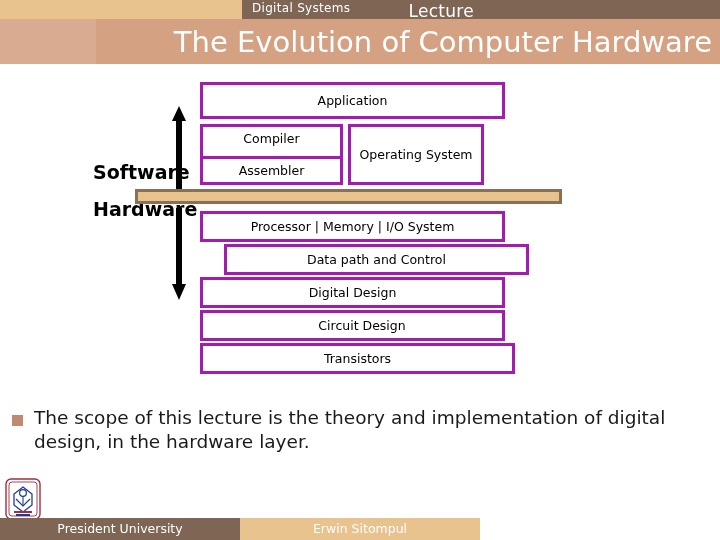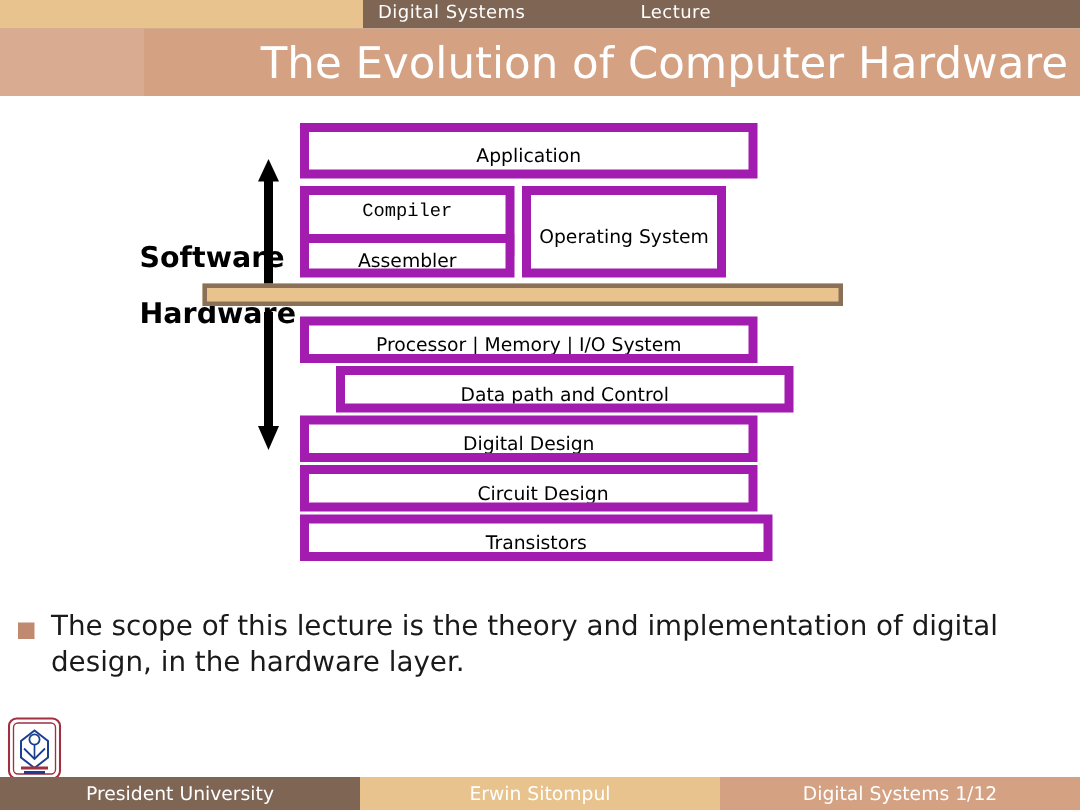--- a/index.html
+++ b/index.html
@@ -27,21 +27,21 @@
     position: absolute;
     left: 0; top: 0;
     width: 242px;
     height: 19px;
     background: #e8c38d;
   }
   .lecture-label {
     position: absolute;
     right: 246px;
     top: 1px;
-    font-size: 12px;
+    font-size: 17px;
     color: #ffffff;
     letter-spacing: 0.3px;
     white-space: nowrap;
   }
   .course-label {
     position: absolute;
     left: 252px;
     top: 1px;
     font-size: 12px;
     color: #ffffff;
@@ -74,21 +74,21 @@
     font-size: 29px;
     color: #ffffff;
     white-space: nowrap;
     font-weight: normal;
   }
 
   
   .layer-box {
     position: absolute;
     box-sizing: border-box;
-    border: 6px solid #a21caf;
+    border: 3px solid #a21caf;
     background: #ffffff;
     color: #000000;
     font-size: 12.5px;
     text-align: center;
     white-space: nowrap;
     overflow: hidden;
   }
   .layer-box > span {
     display: block;
     width: 100%;
@@ -187,21 +187,21 @@
 
 <svg class="arrow-svg" style="left:168px; top:208px;" width="22" height="92" viewBox="0 0 22 92">
   <rect x="8" y="0" width="6" height="78" fill="#000000"></rect>
   <polygon points="11,92 18,76 4,76" fill="#000000"></polygon>
 </svg>
 
 <div class="layer-box" style="left:200px; top:82px; width:305px; height:37px; line-height:31px;">
   <span>Application</span>
 </div>
 
-<div class="layer-box" style="left:200px; top:124px; width:143px; height:47px; line-height:23px;font-family:Liberation Mono, monospace;">
+<div class="layer-box" style="left:200px; top:124px; width:143px; height:47px; line-height:23px;">
   <span>Compiler</span>
 </div>
 
 <div class="layer-box" style="left:200px; top:156px; width:143px; height:29px; line-height:23px;">
   <span>Assembler</span>
 </div>
 
 <div class="layer-box" style="left:348px; top:124px; width:136px; height:61px; line-height:55px;">
   <span>Operating System</span>
 </div>
@@ -238,14 +238,13 @@
     <path d="M11 21 L18 28 L25 21" fill="none" stroke="#1b3f8f" stroke-width="1.2"></path>
     <line x1="18" y1="18" x2="18" y2="28" stroke="#1b3f8f" stroke-width="1.1"></line>
     <rect x="9" y="33" width="18" height="2" fill="#a03040"></rect>
     <rect x="11" y="36" width="14" height="2" fill="#1b3f8f"></rect>
   </svg>
 </div>
 
 <div class="footer-bar">
   <div class="footer-seg seg-b">Erwin Sitompul</div>
   <div class="footer-seg seg-a">President University</div>
-  <div class="footer-seg seg-c">Digital Systems 1/12</div>
 </div>
 
 </body></html>

